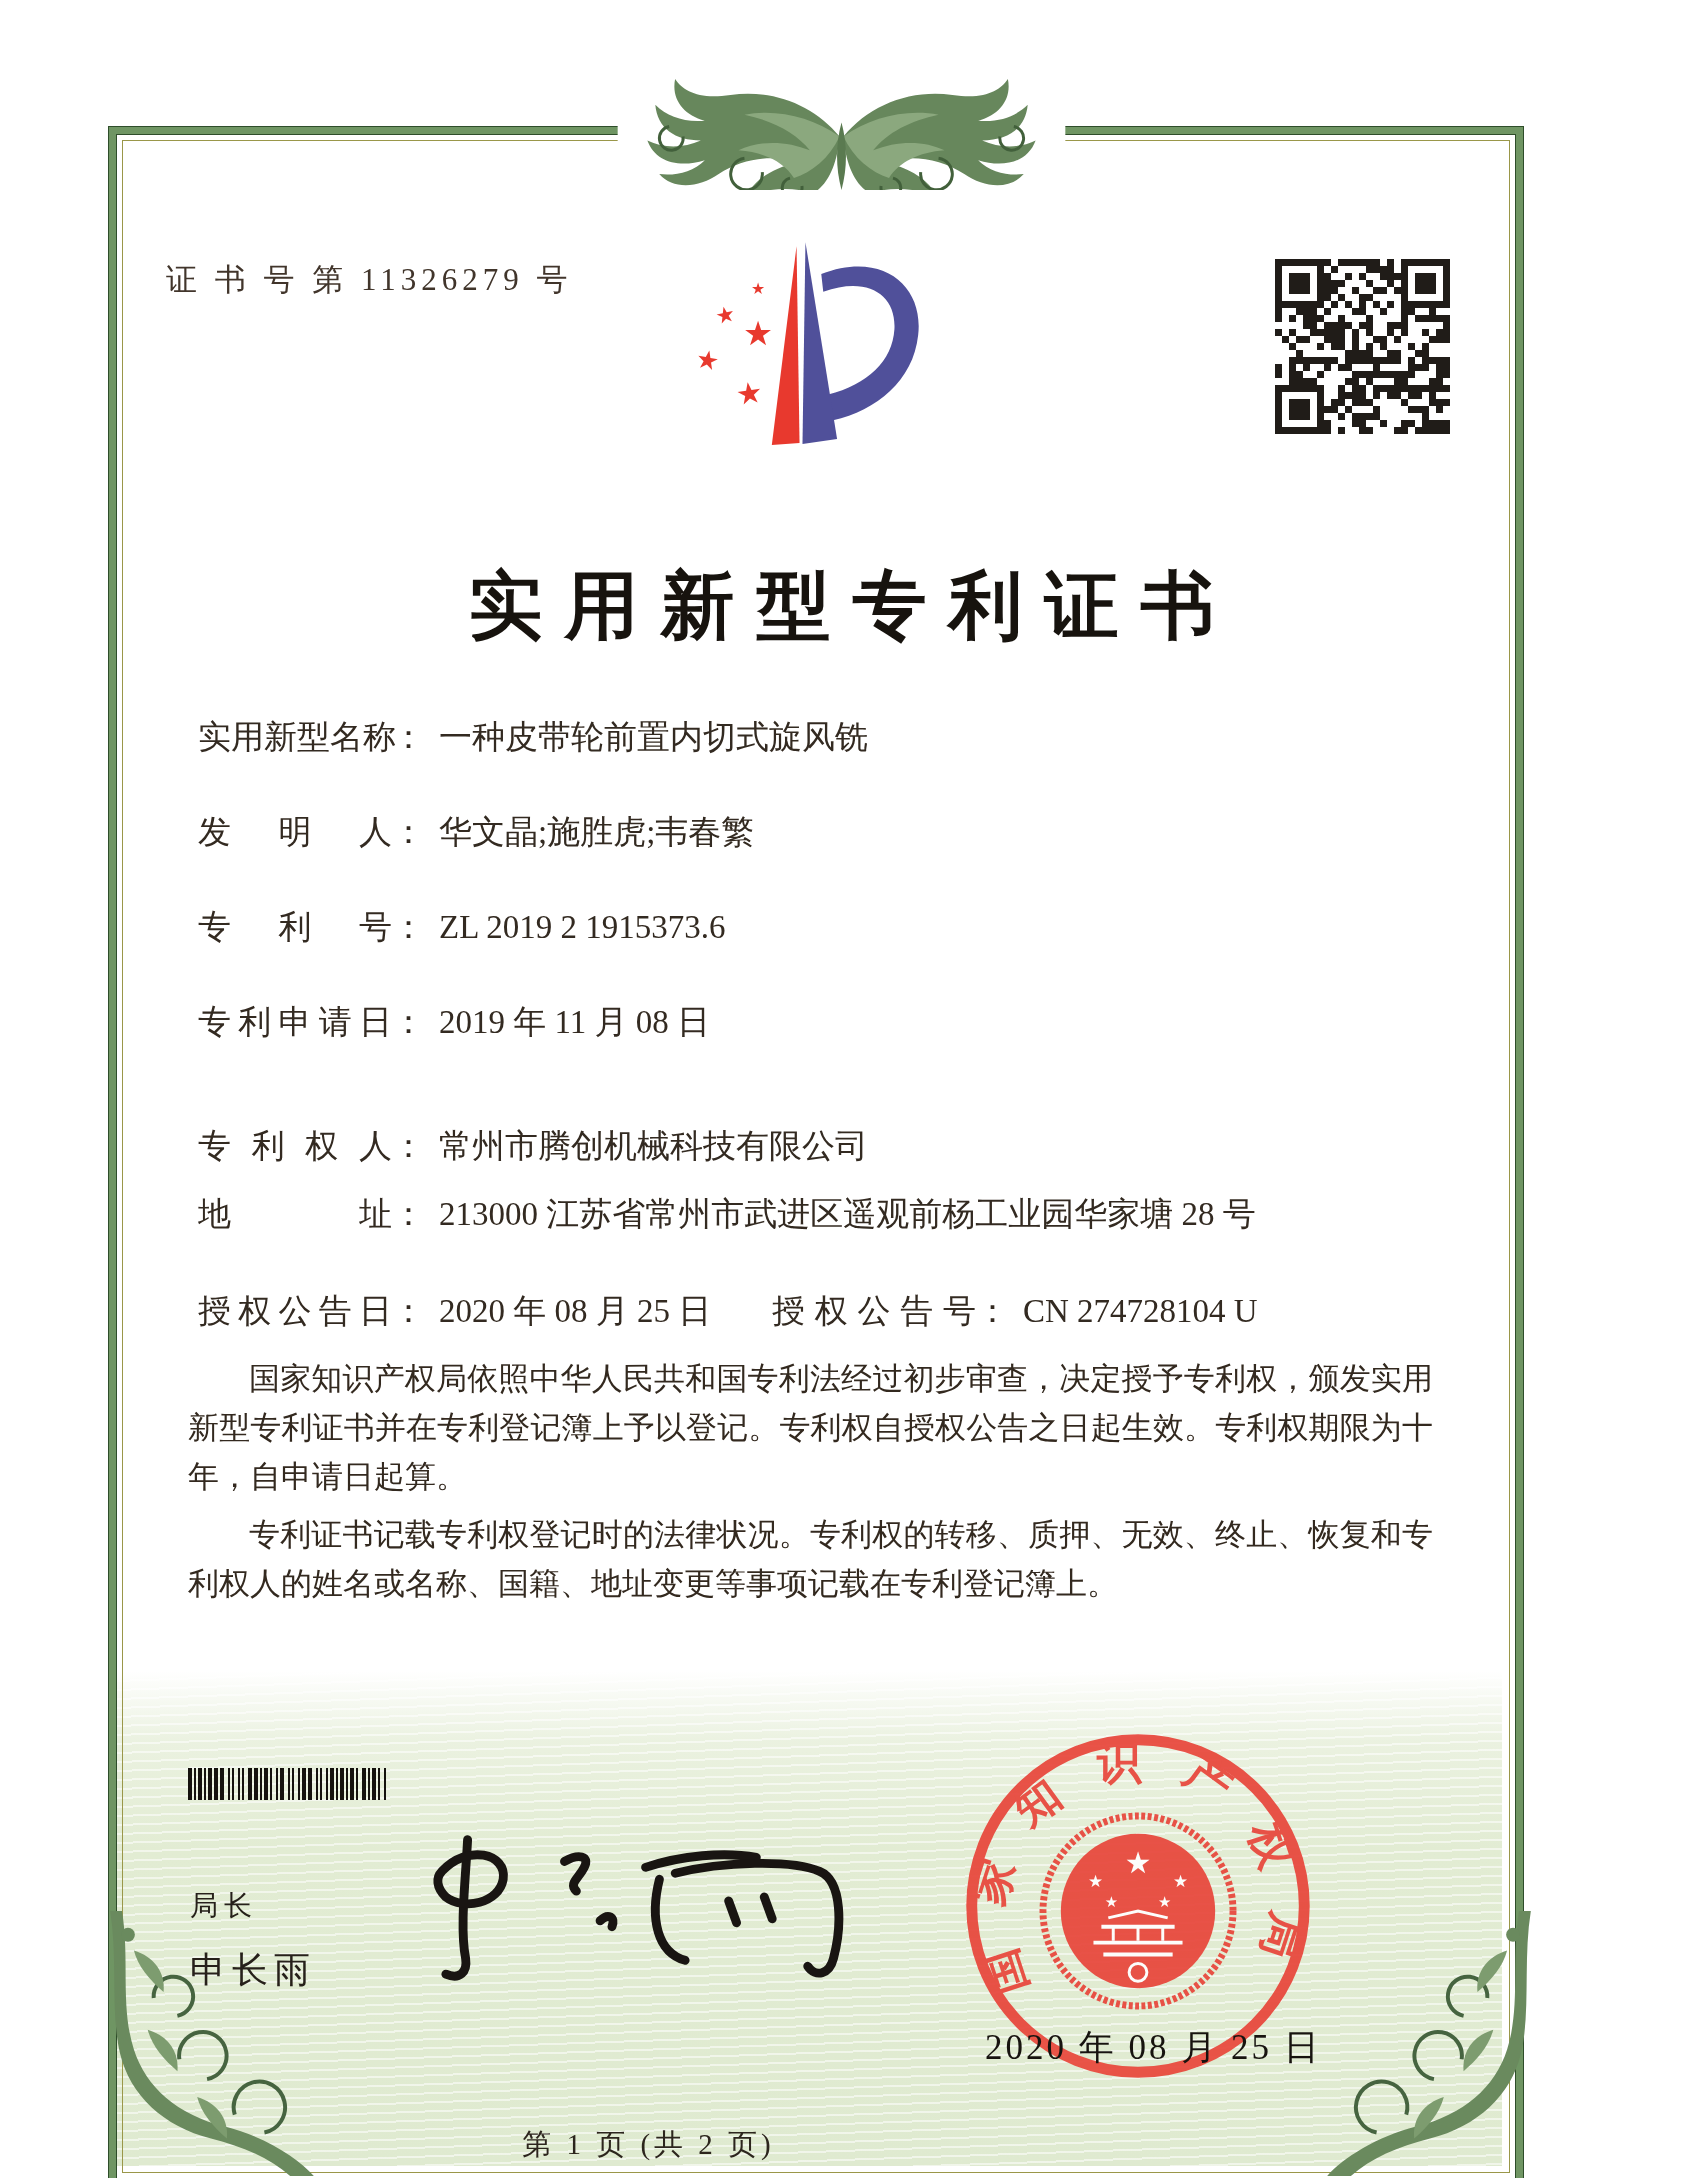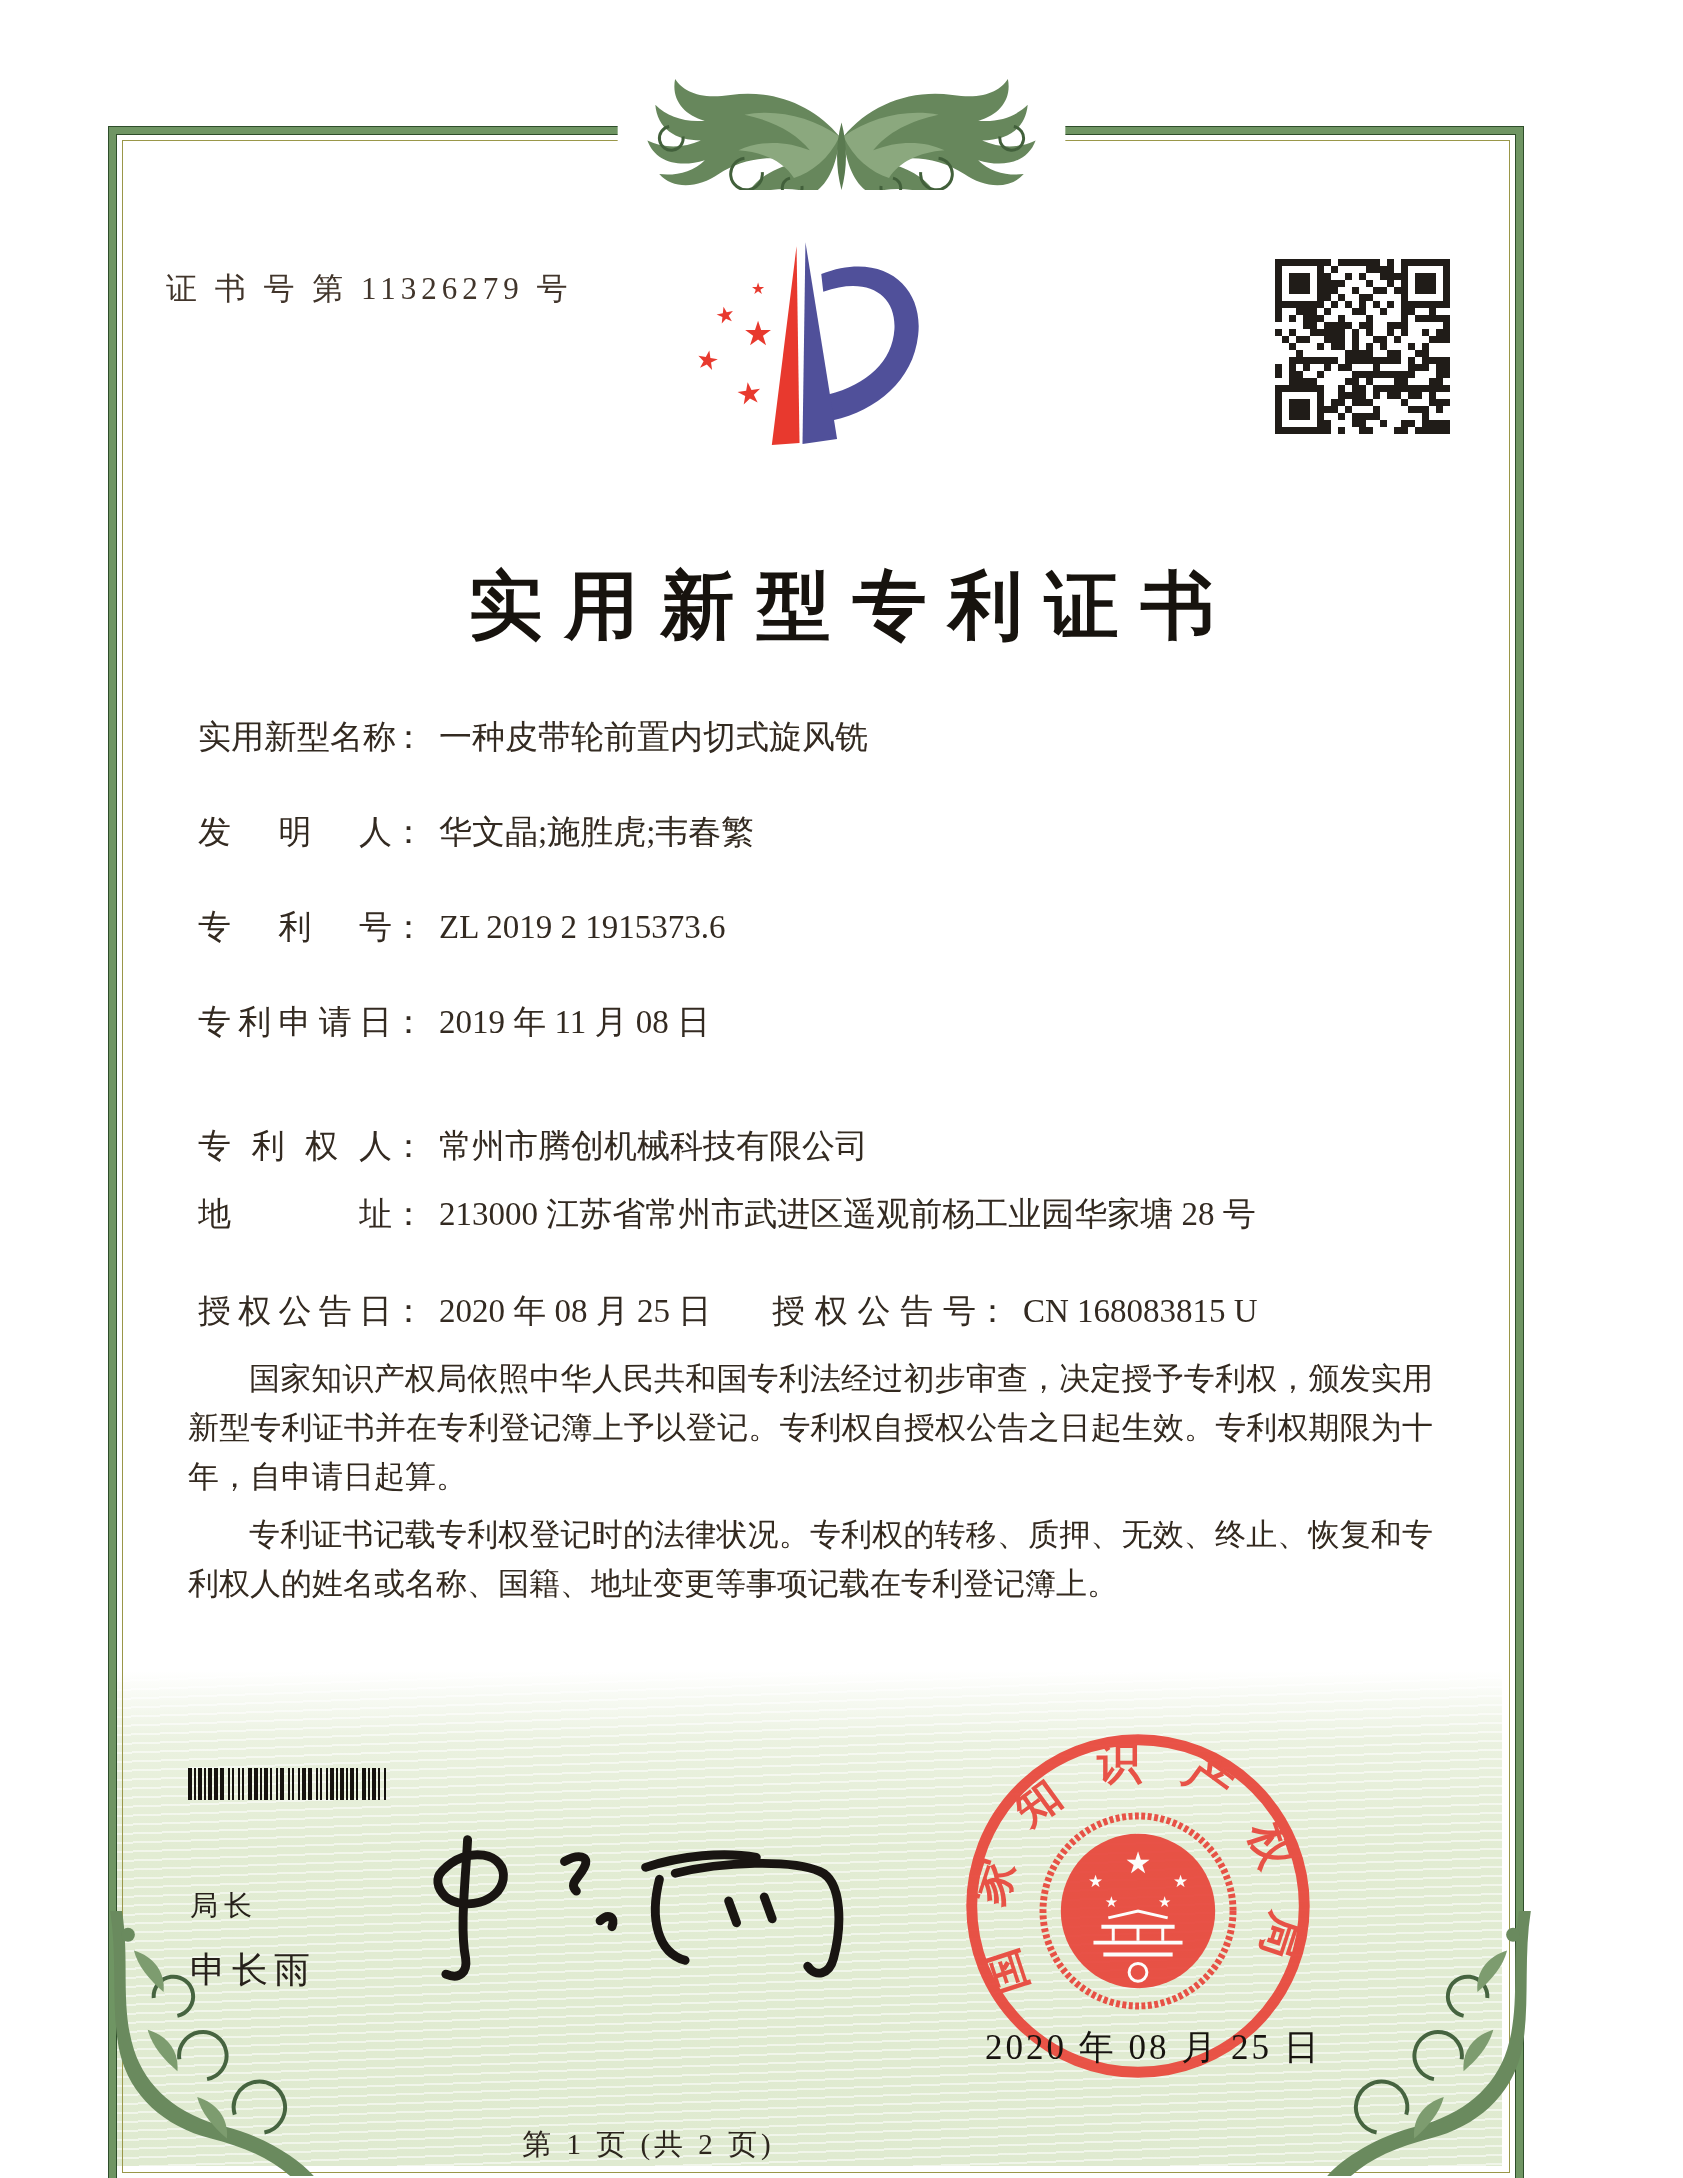--- a/index.html
+++ b/index.html
@@ -10,21 +10,21 @@
     background:
       repeating-linear-gradient(178deg, rgba(255,255,255,.55) 0 2px, rgba(255,255,255,0) 2px 9px),
       linear-gradient(180deg, rgba(228,237,214,0) 0%, rgba(228,237,214,.75) 14%, #e2ecd3 36%, #dfead0 100%);}
   
   .frame{position:absolute;left:109px;top:127px;width:1400px;height:2045px;z-index:2;
     border:7px solid #6f9563;
     box-shadow:inset 0 0 0 1px #2e4d2a, 0 0 0 1px #2e4d2a;}
   .frame-inner{position:absolute;left:6px;top:6px;right:6px;bottom:6px;border:1px solid #9a9749;}
   .ornament{position:absolute;z-index:3;}
   
-  .certno{position:absolute;left:166px;top:259px;z-index:4;font-size:31px;letter-spacing:5px;color:#41352b;margin-top:9px;}
+  .certno{position:absolute;left:166px;top:259px;z-index:4;font-size:31px;letter-spacing:5px;color:#41352b;}
   .logo{position:absolute;left:673px;top:234px;width:257px;height:238px;z-index:4;}
   .qr{position:absolute;left:1275px;top:259px;z-index:4;display:grid;
       grid-template-columns:repeat(25,7px);grid-auto-rows:7px;}
   .qr div.on{background:#201c18;}
   .title{position:absolute;left:0;top:507px;width:1683px;z-index:4;text-align:center;
          font-size:74px;font-weight:bold;letter-spacing:22px;padding-left:22px;box-sizing:border-box;color:#17130e;}
   .frow{position:absolute;left:198px;width:1317px;z-index:4;font-size:33px;color:#332a21;white-space:nowrap;}
   .flabel{display:inline-block;width:194px;text-align:justify;text-align-last:justify;vertical-align:top;}
   .fvalue{margin-left:14px;}
   .fpair2{position:absolute;left:574px;top:0;}
@@ -739,21 +739,21 @@
   </div>
   <div class="frow" style="top:1124px">
     <span class="flabel">专利权人</span><span>：</span><span class="fvalue">常州市腾创机械科技有限公司</span>
   </div>
   <div class="frow" style="top:1192px">
     <span class="flabel">地址</span><span>：</span><span class="fvalue">213000 江苏省常州市武进区遥观前杨工业园华家塘 28 号</span>
   </div>
   <div class="frow" style="top:1289px">
     <span class="flabel">授权公告日</span><span>：</span><span class="fvalue">2020 年 08 月 25 日</span>
     <span class="fpair2">
-      <span class="flabel" style="width:204px">授权公告号</span><span>：</span><span class="fvalue">CN 168083815 U</span>
+      <span class="flabel" style="width:204px">授权公告号</span><span>：</span><span class="fvalue">CN 274728104 U</span>
     </span>
   </div>
 
   <div class="body">
     <p>国家知识产权局依照中华人民共和国专利法经过初步审查，决定授予专利权，颁发实用新型专利证书并在专利登记簿上予以登记。专利权自授权公告之日起生效。专利权期限为十年，自申请日起算。</p>
     <p>专利证书记载专利权登记时的法律状况。专利权的转移、质押、无效、终止、恢复和专利权人的姓名或名称、国籍、地址变更等事项记载在专利登记簿上。</p>
   </div>
 
   <div class="barcode" id="barcode">
       <div style="width: 4px; background: rgb(21, 18, 14);"></div>

